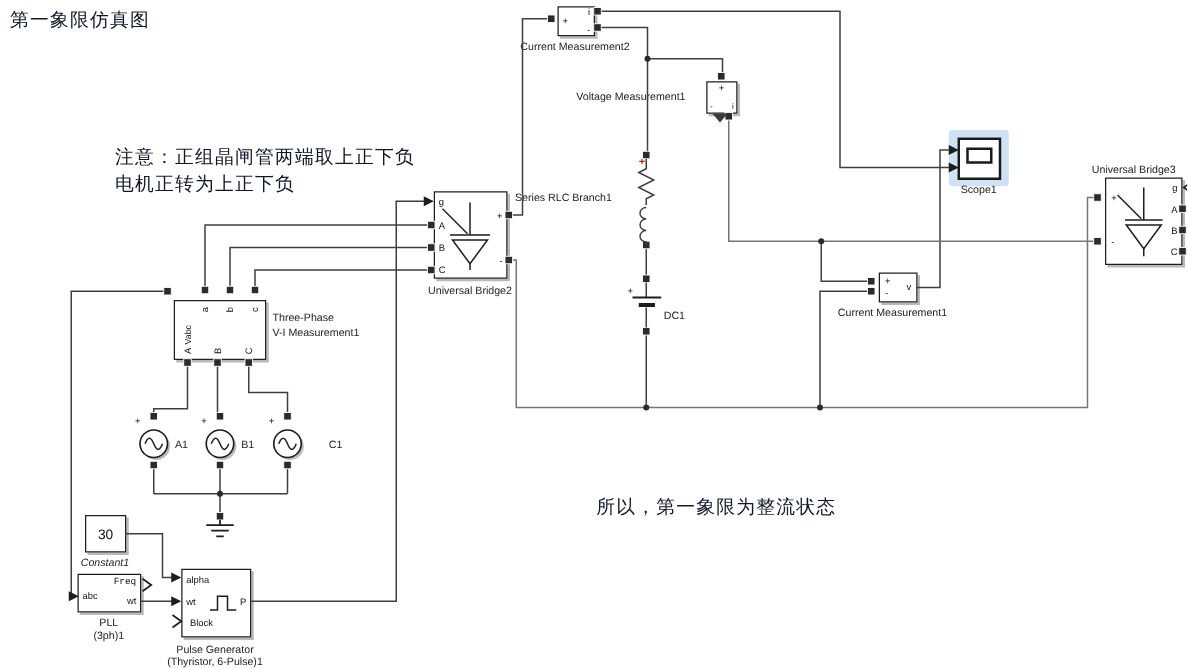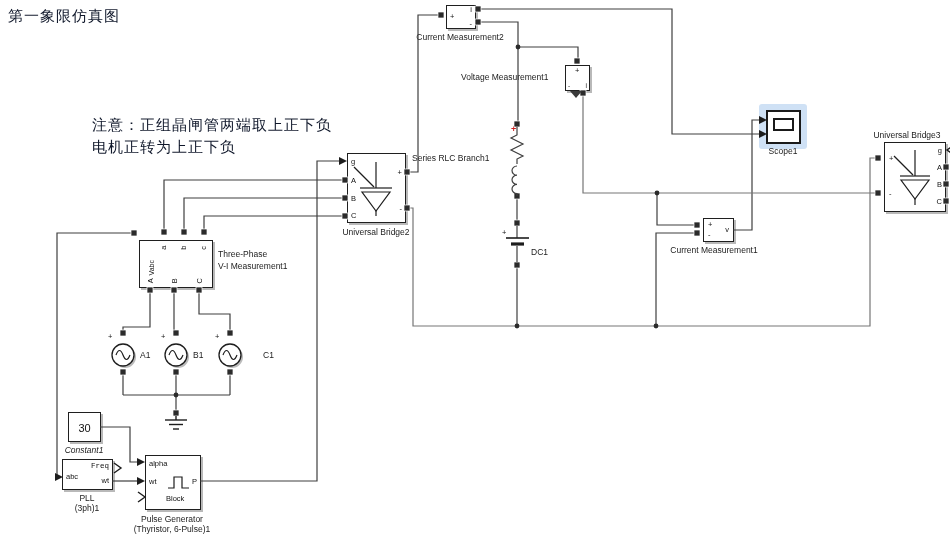--- a/index.html
+++ b/index.html
@@ -18,20 +18,21 @@
   .redplus{position:absolute;font-size:9px;font-weight:bold;color:#c22;line-height:1;}
 </style>
 </head>
 <body>
 
 <div id="canvas">
 
   <div class="cn" style="left:8px;top:7px;">第一象限仿真图</div>
   <div class="cn" style="left:92px;top:138px;">电机正转为上正下负</div>
   <div class="cn" style="left:92px;top:116px;">注意：正组晶闸管两端取上正下负</div>
+  <div class="cn" style="left:477px;top:396px;">所以，第一象限为整流状态</div>
 
   <div class="blk" style="left:446px;top:5px;width:30px;height:24px;">
     <span class="plabel" style="left:3px;top:7px;">+</span>
     <span class="plabel" style="right:3px;top:0px;">i</span>
     <span class="plabel" style="right:3px;bottom:1px;">-</span>
   </div>
   <div class="blabel center" style="left:408px;top:33px;width:104px;">Current Measurement2</div>
 
   <div class="blk" style="left:565px;top:65px;width:25px;height:26px;">
     <span class="plabel" style="left:9px;top:1px;">+</span>
@@ -94,21 +95,21 @@
     <span class="plabel" style="left:3px;top:13px;">abc</span>
     <span class="plabel" style="right:3px;top:3px;font-family:Liberation Mono, monospace;">Freq</span>
     <span class="plabel" style="right:3px;top:17px;">wt</span>
   </div>
   <div class="blabel center" style="left:57px;top:494px;width:60px;">PLL</div>
   <div class="blabel center" style="left:57px;top:504px;width:60px;">(3ph)1</div>
 
   <div class="blk" style="left:145px;top:455px;width:56px;height:55px;">
     <span class="plabel" style="left:3px;top:4px;">alpha</span>
     <span class="plabel" style="left:3px;top:22px;">wt</span>
-    <span class="plabel" style="left:20px;top:39px;">Block</span>
+    <span class="plabel" style="left:6px;top:39px;">Block</span>
     <span class="plabel" style="right:3px;top:22px;">P</span>
   </div>
   <div class="blabel center" style="left:122px;top:515px;width:100px;">Pulse Generator</div>
   <div class="blabel center" style="left:122px;top:525px;width:100px;">(Thyristor, 6-Pulse)1</div>
 
   <div class="scope-halo" style="left:759px;top:104px;width:48px;height:45px;"></div>
   <div class="scope-body" style="left:766px;top:110px;width:35px;height:34px;">
     <div class="scope-screen"></div>
   </div>
   <div class="blabel center" style="left:753px;top:147px;width:60px;">Scope1</div>

